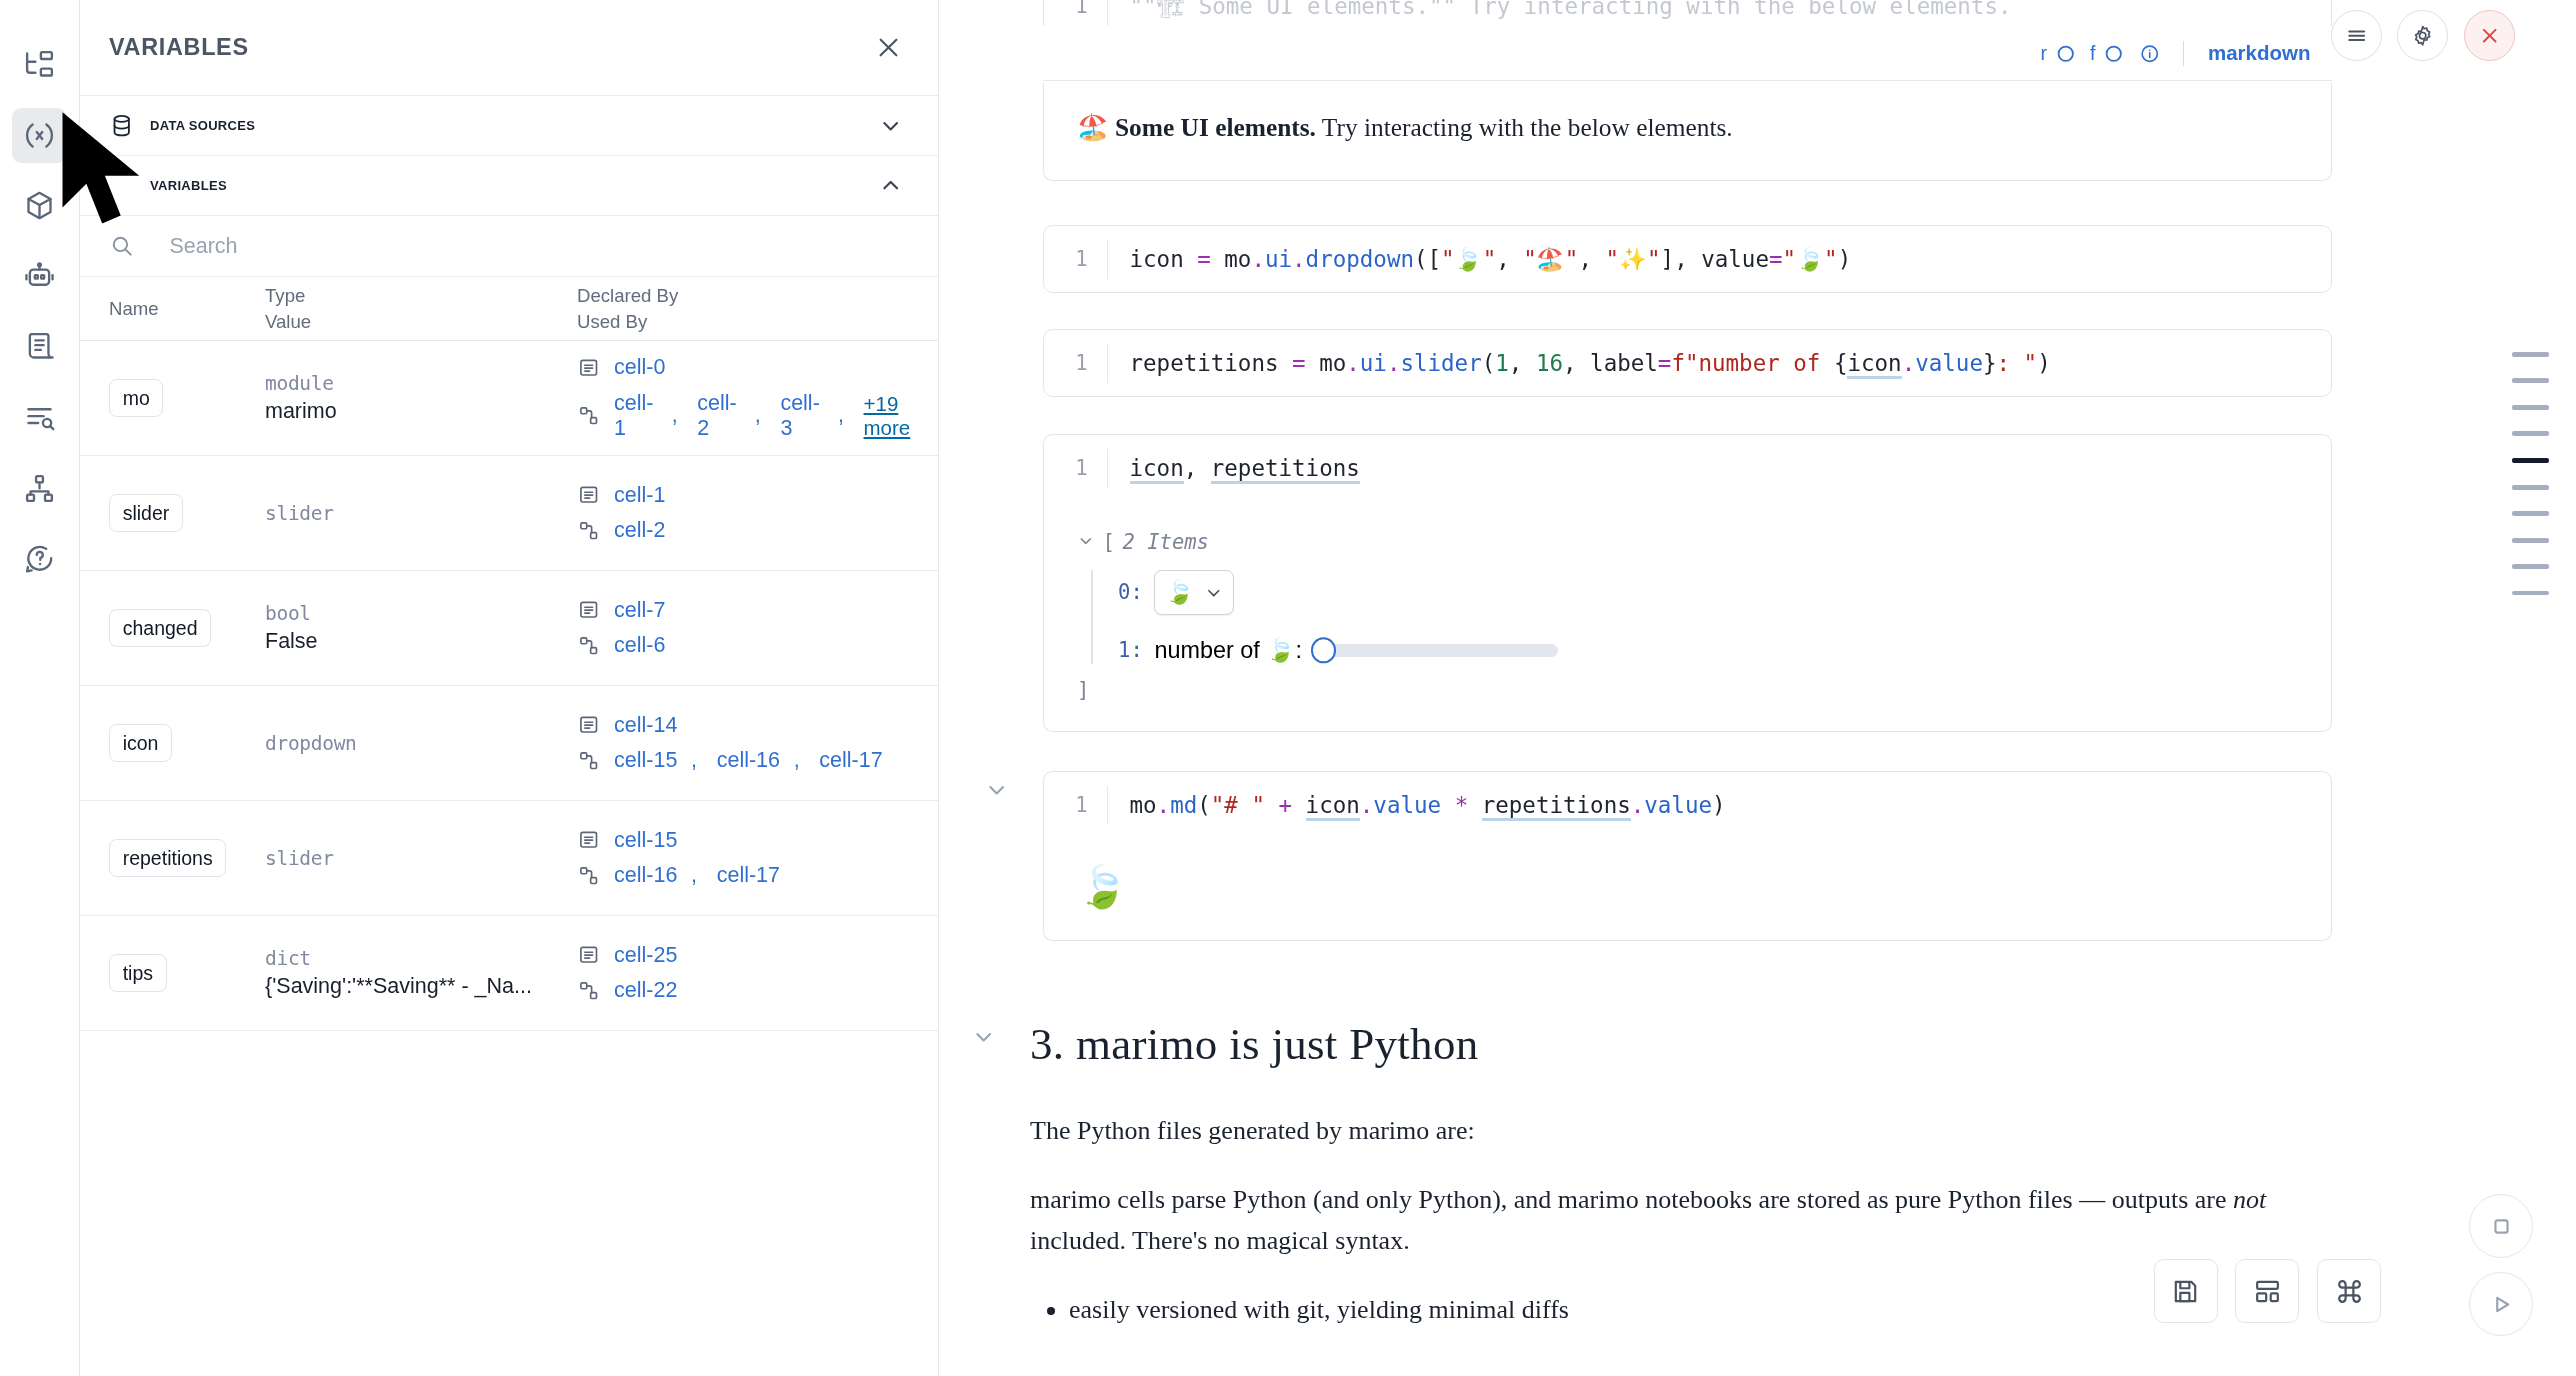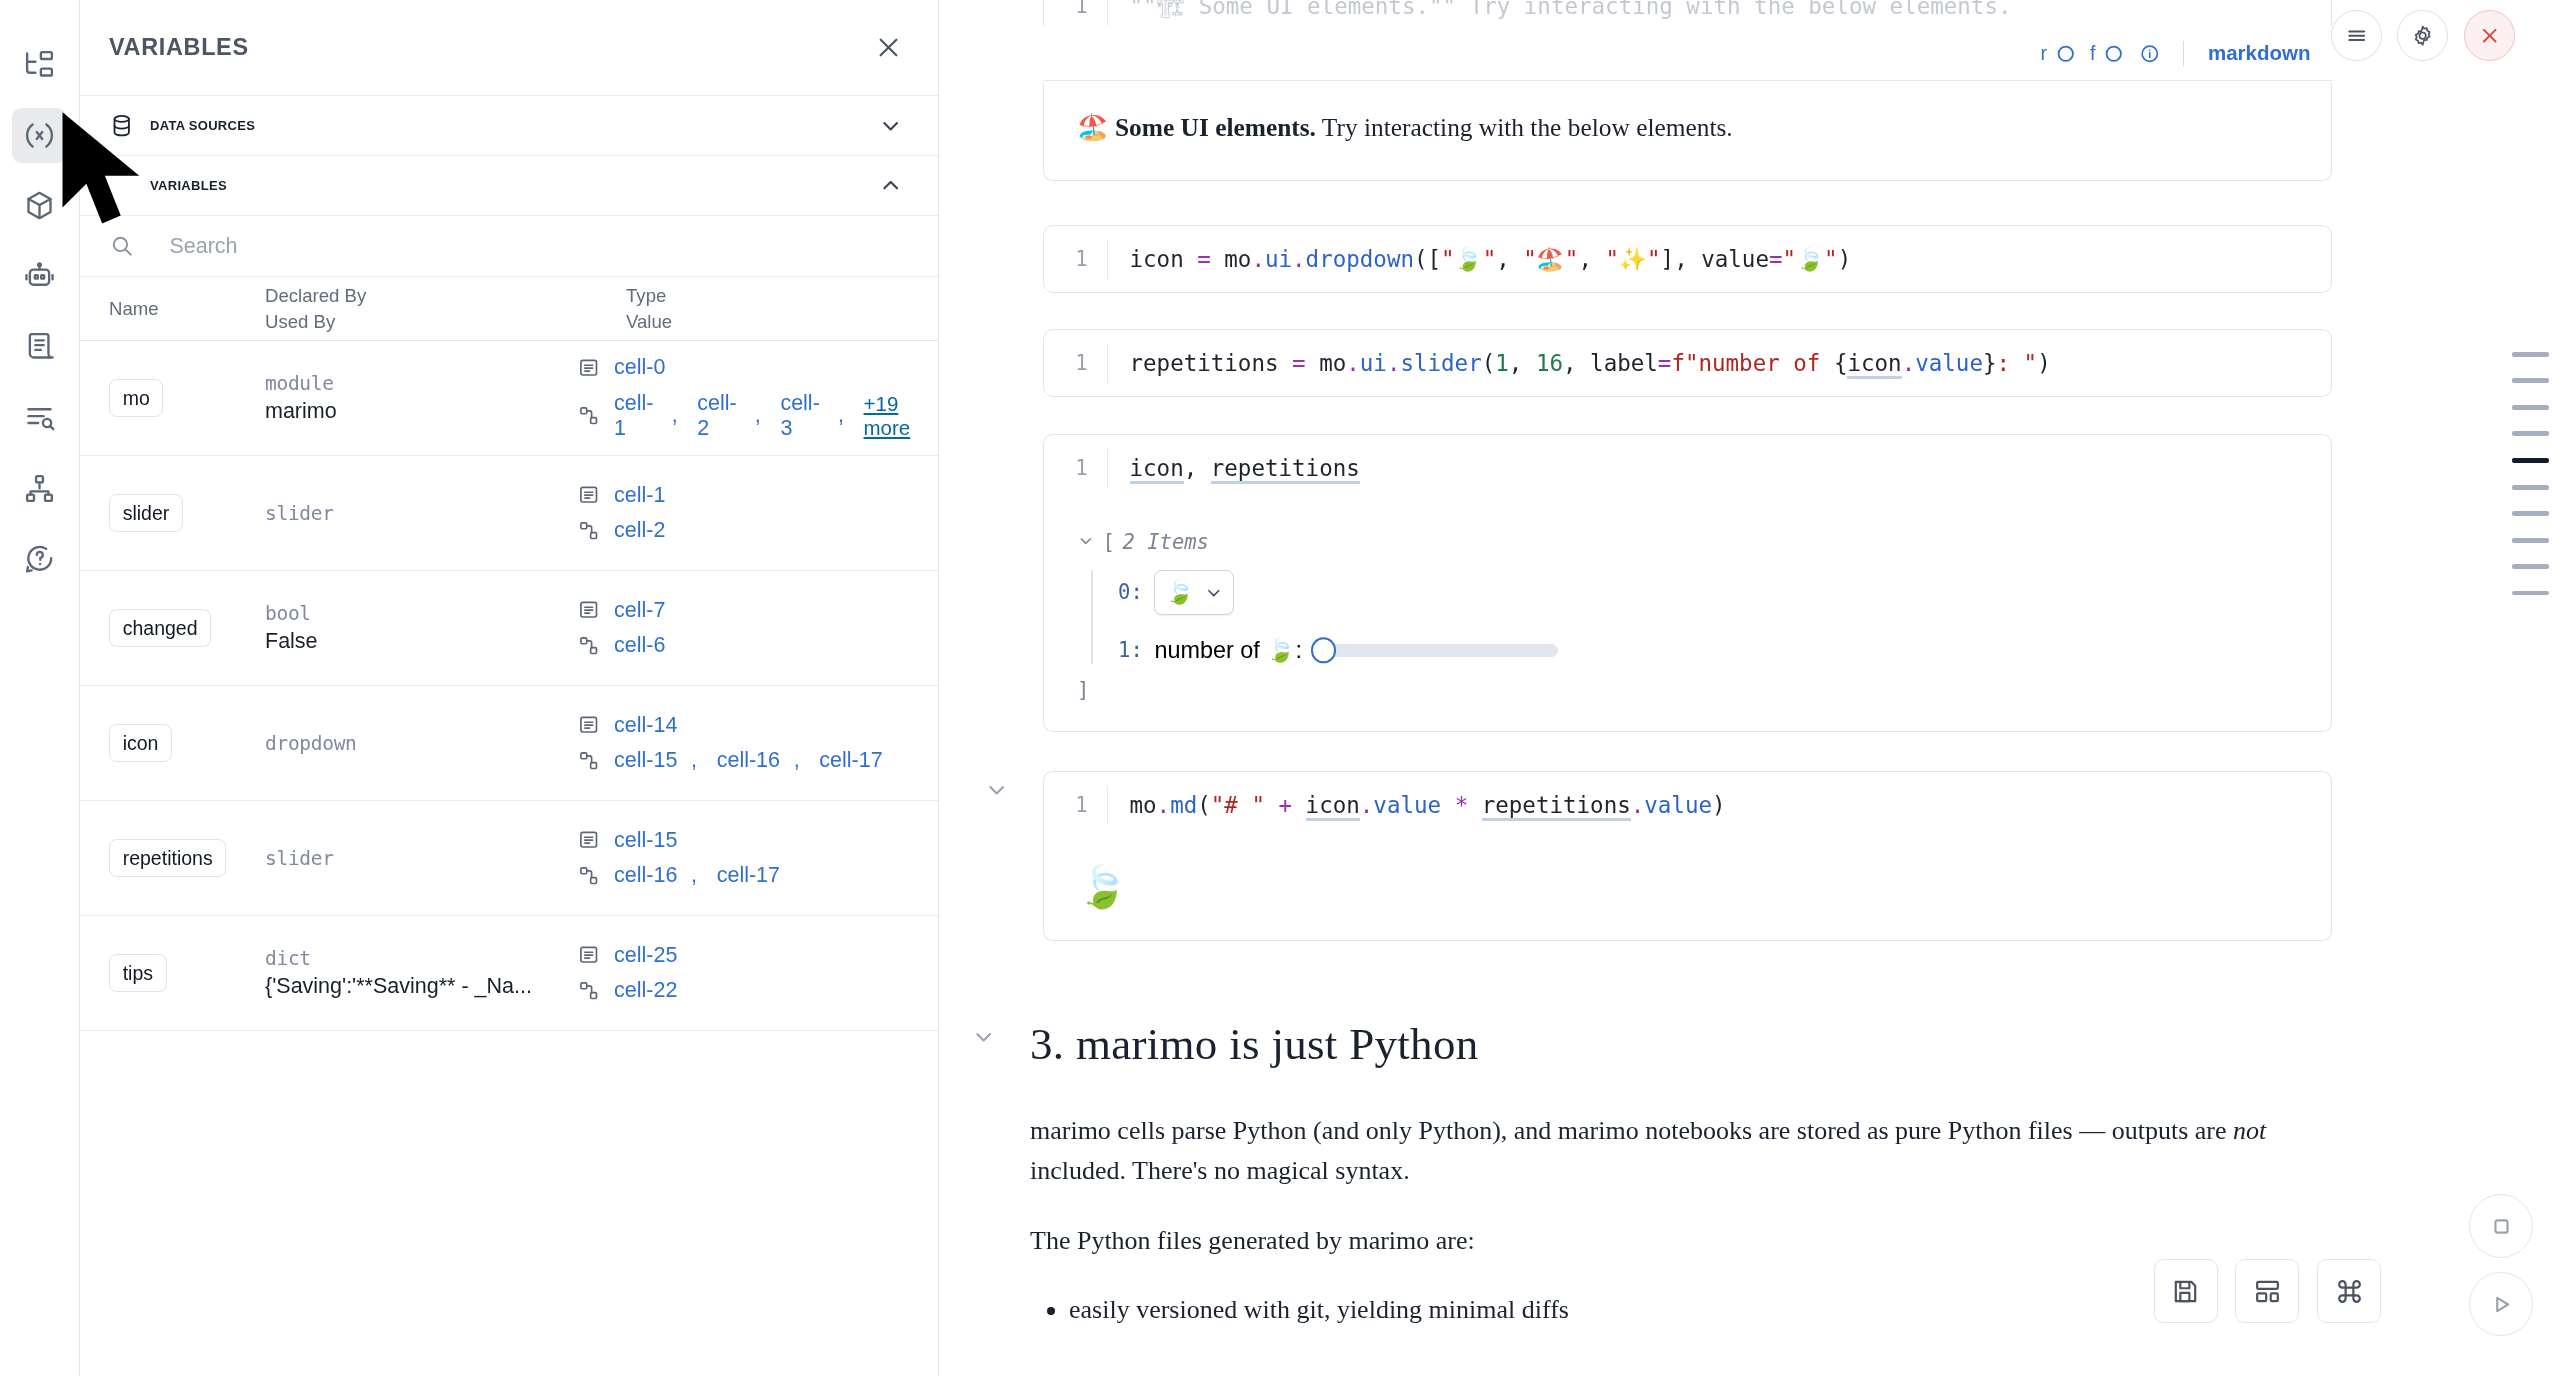--- a/index.html
+++ b/index.html
@@ -414,27 +414,27 @@
             <circle cx="10.8" cy="10.8" r="6.3"></circle>
             <path d="M15.4 15.4L20.5 20.5"></path>
           </svg>
       </span>
       <input class="search-input" value="" placeholder="Search" style="">
     </div>
 
     <div class="tbl">
       <div class="thead">
         <div class="th-name">Name</div>
+        <div class="th-stack th-type">
+          <span>Type</span>
+          <span>Value</span>
+        </div>
         <div class="th-stack th-decl">
           <span>Declared By</span>
           <span>Used By</span>
-        </div>
-        <div class="th-stack th-type">
-          <span>Type</span>
-          <span>Value</span>
         </div>
       </div>
       <div id="rows-host">
           <div class="trow">
             <div class="c-name"><span class="name-chip">mo</span></div>
             <div class="c-type">
               <div class="v-type">module</div>
               <div class="v-val">marimo</div>
             </div>
             <div class="c-cells">
@@ -744,22 +744,22 @@
       </div>
     </div>
 
     <div style="position:absolute; left:91px; top:1018px; width:1240px;" class="prose">
       <span class="fold">
         <svg viewBox="0 0 24 24" fill="none" stroke="currentColor" stroke-width="2" stroke-linecap="round" stroke-linejoin="round">
             <path d="M6 9.5l6 6 6-6"></path>
           </svg>
       </span>
       <h2>3. marimo is just Python</h2>
+      <p>The Python files generated by marimo are:</p>
       <p><span>marimo cells parse Python (and only Python), and marimo notebooks are stored as pure Python files — outputs are </span><em>not</em><span> included. There's no magical syntax.</span></p>
-      <p>The Python files generated by marimo are:</p>
       <ul>
         <li>easily versioned with git, yielding minimal diffs</li>
       </ul>
     </div>
 
     <div class="minimap" id="minimap-host">
         <div class="mm"></div>
         <div class="mm"></div>
         <div class="mm"></div>
         <div class="mm"></div>

